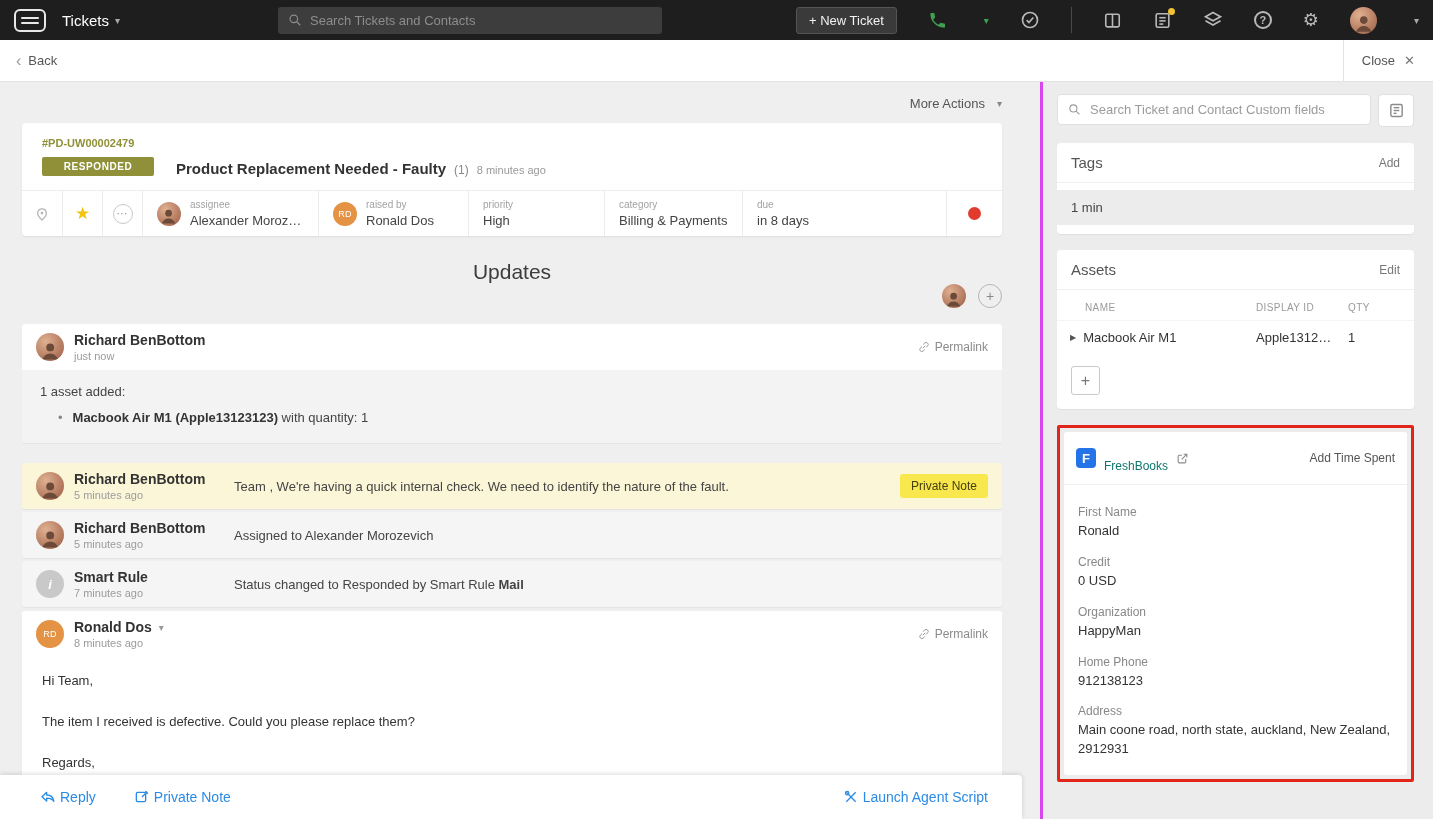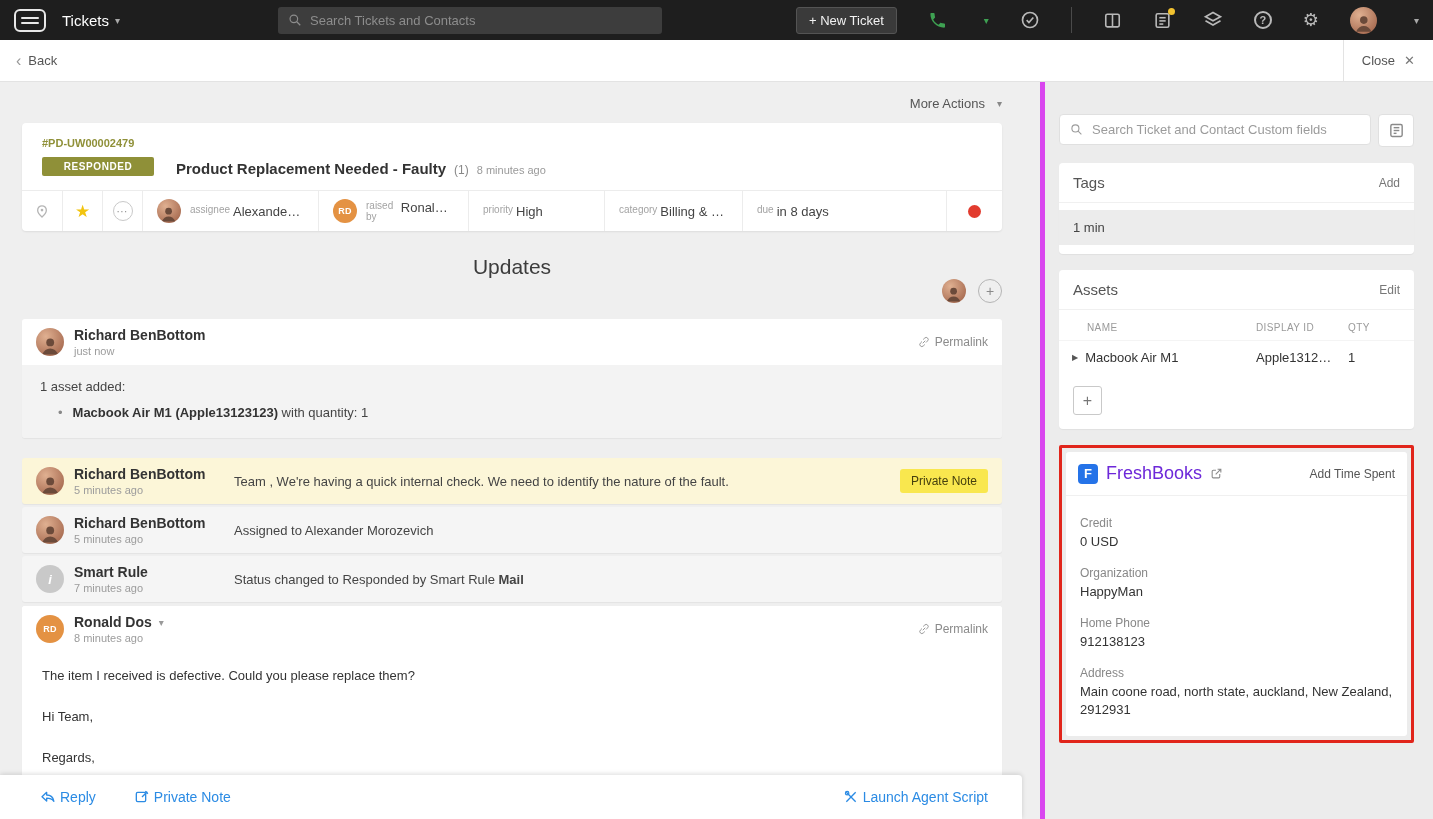--- a/index.html
+++ b/index.html
@@ -21,33 +21,33 @@
   .tb-icon { display:flex; align-items:center; justify-content:center; position:relative; }
   .tb-divider { width:1px; height:26px; background:#4a4a4a; }
   .glyph-icon { color:#b9b9b9; font-size:18px; line-height:1; }
   .q-icon { width:18px; height:18px; border:2px solid #b9b9b9; border-radius:50%; color:#b9b9b9; font-size:11px; font-weight:bold; display:flex; align-items:center; justify-content:center; }
   .notif-dot { position:absolute; top:-3px; right:-3px; width:7px; height:7px; border-radius:50%; background:#f2c230; }
   .avatar { border-radius:50%; flex:none; overflow:hidden; background:radial-gradient(circle at 35% 30%, #e0b091, #9a5b42); display:flex; align-items:flex-end; justify-content:center; }
   .avatar svg { width:80%; height:80%; }
   .avatar.lg { width:27px; height:27px; }
   .avatar.sm { width:28px; height:28px; }
   .avatar.xs { width:24px; height:24px; }
-  .avatar.rd { background:#e49243; align-items:center; color:#fff; font-size:9px; font-weight:bold; letter-spacing:.3px; }
+  .avatar.rd { background:#e49243; align-items:center; color:#fff; font-size:9px; font-weight:normal; letter-spacing:.3px; }
 
   
   .subbar { height:42px; background:#fff; border-bottom:1px solid #e3e3e3; display:flex; align-items:center; padding-left:16px; }
   .back-link { display:flex; align-items:center; gap:7px; color:#555; font-size:13px; cursor:pointer; }
   .chev-left { color:#999; font-size:16px; line-height:1; }
   .subbar-right { margin-left:auto; height:100%; border-left:1px solid #e3e3e3; display:flex; align-items:center; padding:0 18px; gap:9px; color:#555; font-size:13px; cursor:pointer; }
   .close-x { color:#777; font-size:13px; }
 
   
   .content { display:flex; height:737px; }
   .main-pane { width:1040px; flex:none; position:relative; background:#efefef; padding:14px 38px 0 22px; overflow:hidden; }
-  .sidebar { flex:1; background:#ececec; border-left:5px solid #d946ef; padding:32px 19px 0 14px; overflow:hidden; }
+  .sidebar { flex:1; background:#ececec; border-left:3px solid #d946ef; padding:12px 19px 0 14px; overflow:hidden; }
 
   
   .more-actions { display:flex; justify-content:flex-end; align-items:center; gap:6px; color:#555; font-size:13px; margin-bottom:12px; cursor:pointer; }
   .more-actions .caret { color:#888; }
   .ticket-card { background:#fff; border-radius:4px; box-shadow:0 1px 2px rgba(0,0,0,.08); }
   .ticket-top { display:flex; gap:22px; padding:14px 20px 13px; }
   .ticket-idcol { width:112px; flex:none; }
   .ticket-id { color:var(--olive,#8f9038); font-size:11px; font-weight:bold; }
   .status-badge { margin-top:8px; background:var(--olive,#8f9038); color:#fff; font-size:10px; font-weight:bold; letter-spacing:.6px; text-align:center; padding:4px 0; border-radius:2px; }
   .ticket-main { flex:1; min-width:0; }
@@ -55,21 +55,21 @@
   .ticket-title { font-size:15px; font-weight:bold; color:#333;margin-top:23px; }
   .t-count { font-size:12px; color:#888; }
   .t-age { font-size:11px; color:#9a9a9a; }
   .t-preview { margin-top:9px; color:#b2b2b2; font-size:13px; white-space:nowrap; overflow:hidden; text-overflow:ellipsis; }
   .prop-strip { display:flex; border-top:1px solid #ececec; align-items:stretch; }
   .prop-cell { border-left:1px solid #ececec; display:flex; align-items:center; gap:9px; padding:8px 14px; }
   .prop-cell.first { border-left:none; }
   .prop-cell.icon-cell { width:40px; justify-content:center; padding:8px 0; cursor:pointer; }
   .star-glyph { color:#f2c40f; font-size:17px; line-height:1; }
   .ellipsis-btn { width:20px; height:20px; border:1px solid #c9c9c9; border-radius:50%; color:#999; font-size:11px; letter-spacing:1px; display:flex; align-items:center; justify-content:center; }
-  .kv { display:flex; gap:3px; min-width:0; }
+  .kv { display:flex; flex-direction:column; gap:3px; min-width:0; }
   .k { font-size:10px; color:#a3a3a3; }
   .v { font-size:13px; color:#444; white-space:nowrap; overflow:hidden; text-overflow:ellipsis; }
   .cell-assignee { width:176px; } .cell-raised { width:150px; } .cell-priority { width:136px; } .cell-category { width:138px; } .cell-due { flex:1; }
   .cell-dot { width:56px; justify-content:center; }
   .red-dot { width:13px; height:13px; border-radius:50%; background:var(--red,#e23b2e); }
 
   
   .updates-head { display:flex; align-items:center; margin-top:24px;flex-direction:column; }
   .updates-head h2 { font-size:21px; font-weight:500; color:#3c3c3c; }
   .head-actions { margin-left:auto; display:flex; align-items:center; gap:12px; }
@@ -123,21 +123,21 @@
   .assets-row { display:grid; grid-template-columns:1fr 92px 52px; align-items:center; padding:9px 14px 9px 13px; font-size:13px; color:#333; border-top:1px solid #f4f4f4; }
   .asset-name { display:flex; align-items:center; gap:7px; cursor:pointer; }
   .tri { color:#555; font-size:8px; }
   .assets-add { padding:12px 14px 14px; }
   .sq-plus-btn { width:29px; height:29px; background:#fff; border:1px solid #c9c9c9; border-radius:3px; color:#777; font-size:16px; display:flex; align-items:center; justify-content:center; cursor:pointer; }
 
   .fb-wrap { margin-top:16px; border:3px solid var(--annotation,#e1251b); border-radius:2px; padding:4px; }
   .fb-card { background:#fff; border-radius:3px; overflow:hidden; }
   .fb-header { display:flex; align-items:center; gap:8px; padding:11px 12px; border-bottom:1px solid #f0f0f0; }
   .fb-logo { width:20px; height:20px; border-radius:4px; background:var(--fb-blue,#2573e8); color:#fff; font-size:13px; font-weight:bold; display:flex; align-items:center; justify-content:center; }
-  .fb-title { font-size:18px; color:#6d28d9; }
+  .fb-title { font-size:12px; color:#0f766e;margin-top:16px; }
   .fb-addtime { margin-left:auto; font-size:12px; color:#555; cursor:pointer; }
   .fb-body { padding:6px 14px 16px; }
   .fb-field { margin-top:14px; }
   .fb-label { font-size:12px; color:#888; }
   .fb-value { font-size:13px; color:#333; margin-top:3px; line-height:1.45; }
 </style>
 </head>
 <body>
 
 <header class="topbar">
@@ -385,22 +385,22 @@
           <span class="etime">8 minutes ago</span>
         </span>
         <span class="permalink">
           <svg width="12" height="12" viewBox="0 0 24 24">
               <path d="M9.5 14.5l5-5M8 11l-3.2 3.2a4 4 0 0 0 5.7 5.7L13.7 17M16 13l3.2-3.2a4 4 0 0 0-5.7-5.7L10.3 7" fill="none" stroke="#999" stroke-width="2"></path>
             </svg>
           <span>Permalink</span>
         </span>
       </div>
       <div class="message-body">
+        <p>Hi Team,</p>
         <p>The item I received is defective. Could you please replace them?</p>
-        <p>Hi Team,</p>
         <p>Regards,</p>
       </div>
     </section>
 
     <footer class="reply-bar">
       <span class="footer-link">
         <svg width="16" height="16" viewBox="0 0 24 24">
             <path d="M10 9V5L3 11.5 10 18v-4.2c5.2 0 8.2 1.5 10.8 4.7-.9-5.6-4.3-9.5-10.8-9.5z" fill="none" stroke="#2b8be4" stroke-width="2" stroke-linejoin="round"></path>
           </svg>
         <span>Reply</span>
@@ -479,20 +479,24 @@
         <div class="fb-header">
           <span class="fb-logo">F</span>
           <span class="fb-title">FreshBooks</span>
           <svg width="13" height="13" viewBox="0 0 24 24">
               <path d="M18 13v5a2 2 0 0 1-2 2H6a2 2 0 0 1-2-2V8a2 2 0 0 1 2-2h5" fill="none" stroke="#8a8a8a" stroke-width="2"></path>
               <path d="M14 4h6v6M20 4L10.5 13.5" fill="none" stroke="#8a8a8a" stroke-width="2"></path>
             </svg>
           <span class="fb-addtime">Add Time Spent</span>
         </div>
         <div class="fb-body">
+          <div class="fb-field">
+            <div class="fb-label">First Name</div>
+            <div class="fb-value">Ronald</div>
+          </div>
           <div class="fb-field">
             <div class="fb-label">Credit</div>
             <div class="fb-value">0 USD</div>
           </div>
           <div class="fb-field">
             <div class="fb-label">Organization</div>
             <div class="fb-value">HappyMan</div>
           </div>
           <div class="fb-field">
             <div class="fb-label">Home Phone</div>

